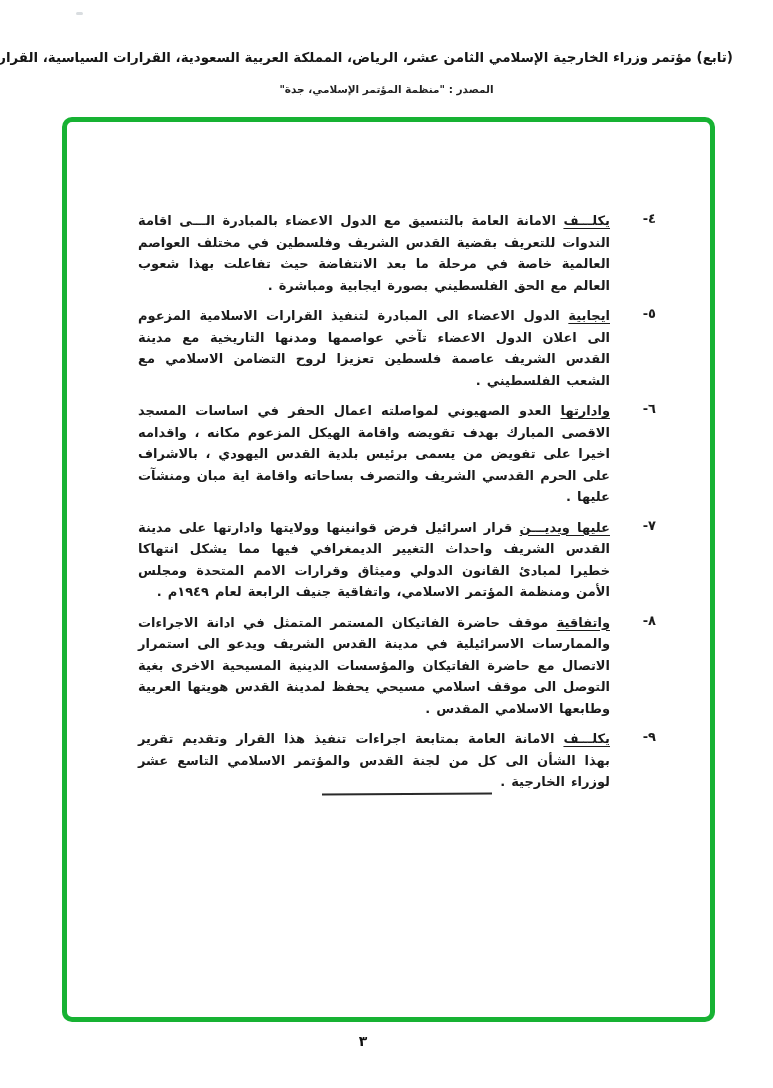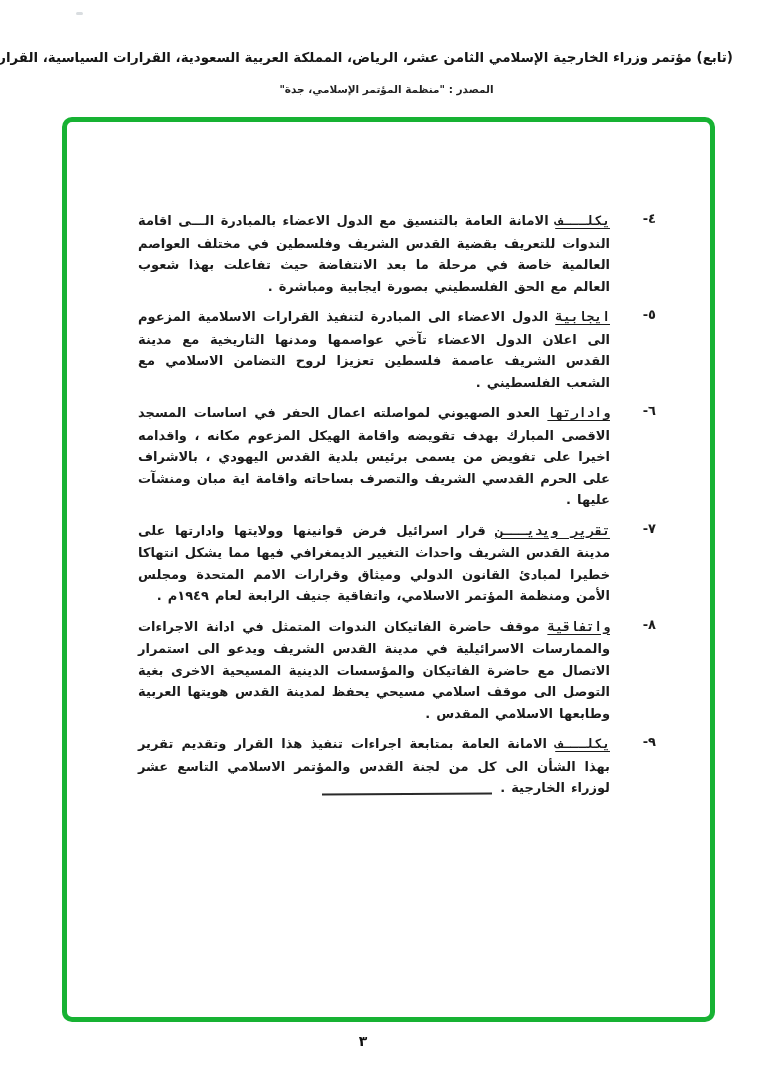--- a/index.html
+++ b/index.html
@@ -80,21 +80,20 @@
     font-size: 13px;
     font-weight: bold;
     line-height: 21.5px;
     text-align: justify;
     text-justify: inter-word;
     word-spacing: 1.5px;
   }
   .item .lead {
     text-decoration: underline;
     text-underline-offset: 3px;
-    font-family: Liberation Mono, monospace;
   }
   
   .divider {
     position: absolute;
     left: 322px; top: 793px;
     width: 170px; height: 2px;
     background: #2a2a2a;
     transform: rotate(-0.3deg);
   }
   
@@ -132,26 +131,26 @@
       <p class="text"><span class="lead">ايجابية</span><span> الدول الاعضاء الى المبادرة لتنفيذ القرارات الاسلامية المزعوم الى اعلان الدول الاعضاء تآخي عواصمها ومدنها التاريخية مع مدينة القدس الشريف عاصمة فلسطين تعزيزا لروح التضامن الاسلامي مع الشعب الفلسطيني .</span></p>
     </div>
 
     <div class="item">
       <span class="num">٦-</span>
       <p class="text"><span class="lead">وادارتها</span><span> العدو الصهيوني لمواصلته اعمال الحفر في اساسات المسجد الاقصى المبارك بهدف تقويضه واقامة الهيكل المزعوم مكانه ، واقدامه اخيرا على تفويض من يسمى برئيس بلدية القدس اليهودي ، بالاشراف على الحرم القدسي الشريف والتصرف بساحاته واقامة اية مبان ومنشآت عليها .</span></p>
     </div>
 
     <div class="item">
       <span class="num">٧-</span>
-      <p class="text"><span class="lead">تقرير ويديـــن</span><span> قرار اسرائيل فرض قوانينها وولايتها وادارتها على مدينة القدس الشريف واحداث التغيير الديمغرافي فيها مما يشكل انتهاكا خطيرا لمبادئ القانون الدولي وميثاق وقرارات الامم المتحدة ومجلس الأمن ومنظمة المؤتمر الاسلامي، واتفاقية جنيف الرابعة لعام ١٩٤٩م .</span></p>
+      <p class="text"><span class="lead">عليها ويديـــن</span><span> قرار اسرائيل فرض قوانينها وولايتها وادارتها على مدينة القدس الشريف واحداث التغيير الديمغرافي فيها مما يشكل انتهاكا خطيرا لمبادئ القانون الدولي وميثاق وقرارات الامم المتحدة ومجلس الأمن ومنظمة المؤتمر الاسلامي، واتفاقية جنيف الرابعة لعام ١٩٤٩م .</span></p>
     </div>
 
     <div class="item">
       <span class="num">٨-</span>
-      <p class="text"><span class="lead">واتفاقية</span><span> موقف حاضرة الفاتيكان الندوات المتمثل في ادانة الاجراءات والممارسات الاسرائيلية في مدينة القدس الشريف ويدعو الى استمرار الاتصال مع حاضرة الفاتيكان والمؤسسات الدينية المسيحية الاخرى بغية التوصل الى موقف اسلامي مسيحي يحفظ لمدينة القدس هويتها العربية وطابعها الاسلامي المقدس .</span></p>
+      <p class="text"><span class="lead">واتفاقية</span><span> موقف حاضرة الفاتيكان المستمر المتمثل في ادانة الاجراءات والممارسات الاسرائيلية في مدينة القدس الشريف ويدعو الى استمرار الاتصال مع حاضرة الفاتيكان والمؤسسات الدينية المسيحية الاخرى بغية التوصل الى موقف اسلامي مسيحي يحفظ لمدينة القدس هويتها العربية وطابعها الاسلامي المقدس .</span></p>
     </div>
 
     <div class="item">
       <span class="num">٩-</span>
       <p class="text"><span class="lead">يكلـــف</span><span> الامانة العامة بمتابعة اجراءات تنفيذ هذا القرار وتقديم تقرير بهذا الشأن الى كل من لجنة القدس والمؤتمر الاسلامي التاسع عشر لوزراء الخارجية .</span></p>
     </div>
   </div>
 
   <div class="divider"></div>
 

